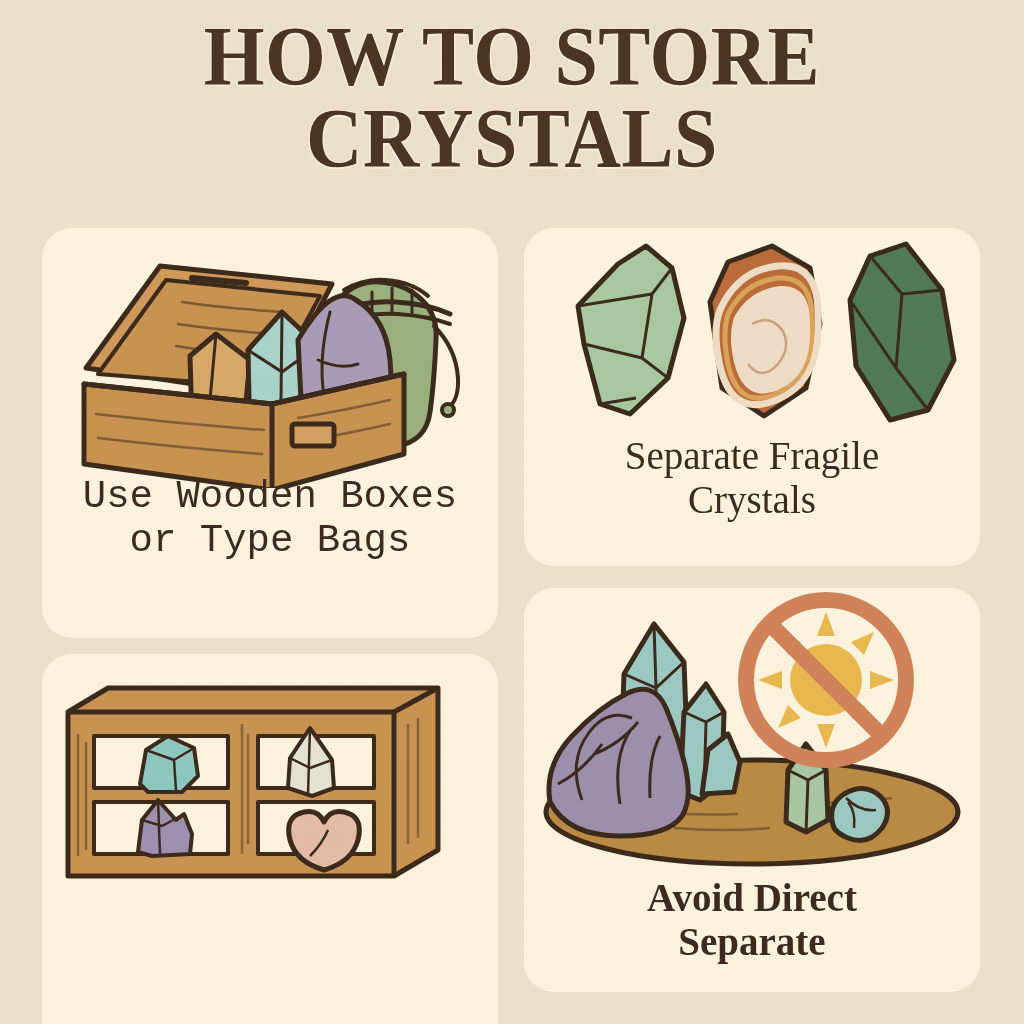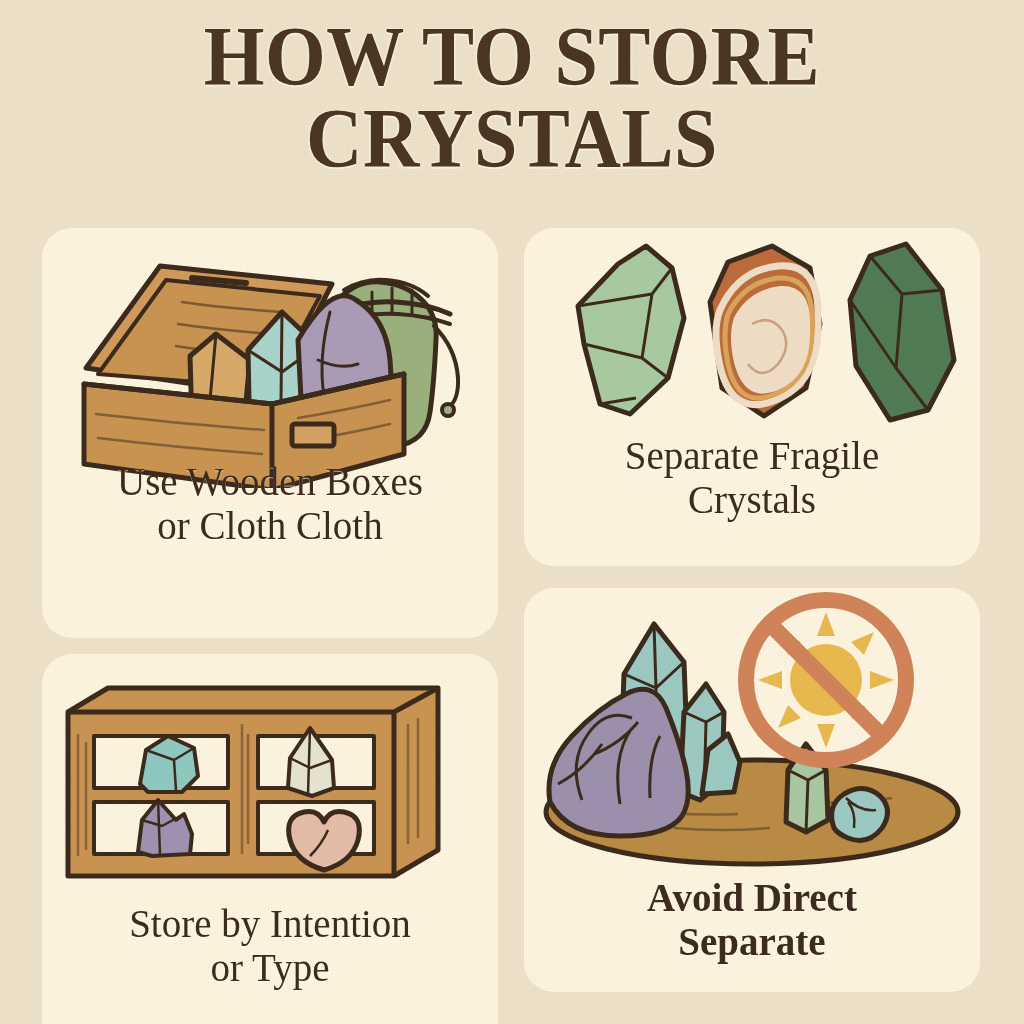--- a/index.html
+++ b/index.html
@@ -25,21 +25,21 @@
   
   .card{position:absolute;background:#fbf3dd;border-radius:30px;overflow:hidden;}
   #card1{left:42px;top:228px;width:456px;height:410px;}
   #card2{left:524px;top:228px;width:456px;height:338px;}
   #card3{left:42px;top:654px;width:456px;height:400px;border-bottom-left-radius:0;border-bottom-right-radius:0;}
   #card4{left:524px;top:588px;width:456px;height:404px;}
   .art{position:absolute;left:0;right:0;top:0;}
   .label{position:absolute;left:10px;right:10px;text-align:center;
     color:#3c2a1e;font-size:39px;line-height:1.12;
     text-shadow:0 1px 0 rgba(255,252,240,.6);}
-  #card1 .label{top:232px;}
+  #card1 .label{top:248px;font-family:Liberation Mono, monospace;}
   #card2 .label{top:206px;}
   #card3 .label{top:248px;}
   #card4 .label{top:288px;font-weight:bold;}
 
   svg{display:block;}
 </style>
 </head>
 <body>
 
 <div class="title">
@@ -76,21 +76,21 @@
         <path d="M42 156 L230 176 L362 146" fill="none" stroke-width="5"></path>
         <path d="M230 176 L230 262" fill="none" stroke-width="5"></path>
         <path d="M54 186 q84 10 168 16 M56 210 q84 10 164 16" stroke-width="2.5" fill="none" opacity=".5"></path>
         <path d="M256 190 q48-8 92-18 M256 214 q48-8 92-18" stroke-width="2.5" fill="none" opacity=".5"></path>
         <rect x="250" y="196" width="42" height="22" rx="3" fill="#d2a063"></rect>
       </g>
     </svg>
   </div>
   <div class="label">
     <span>Use Wooden Boxes</span><br>
-    <span>or Cloth Cloth</span>
+    <span>or Type Bags</span>
   </div>
 </div>
 
 <div class="card" id="card2">
   <div class="art">
     <svg width="456" height="220" viewBox="0 0 456 220">
       <g stroke="#3b2a1c" stroke-width="5" stroke-linejoin="round">
 
         <path d="M60 116 L54 78 L94 36 L122 18 L148 40 L160 90 L144 150 L106 186 L76 176 Z" fill="#a8c9a0"></path>
         <path d="M54 78 L128 66 L148 40 M128 66 L118 130 L144 150 M60 116 L118 130 M76 176 L112 170" fill="none" stroke-width="3"></path>
@@ -130,24 +130,20 @@
         <path d="M98 130 L104 96 L126 82 L152 94 L156 122 L140 138 L106 138 Z" fill="#8ec6c0" stroke-width="4"></path>
         <path d="M104 96 L132 106 L152 94 M132 106 L134 136" fill="none" stroke-width="2.5"></path>
         <path d="M246 134 L248 104 L268 74 L290 106 L292 134 L270 142 Z" fill="#e4e3cf" stroke-width="4"></path>
         <path d="M268 74 L266 140 M248 104 L268 114 L290 106" fill="none" stroke-width="2.5"></path>
         <path d="M96 198 L100 166 L116 146 L134 166 L142 160 L150 180 L148 200 L110 202 Z" fill="#9d90b0" stroke-width="4"></path>
         <path d="M116 146 L118 200 M100 166 L120 172 L142 160" fill="none" stroke-width="2.5"></path>
         <path d="M248 186 q-6-24 14-28 q14-3 20 10 q6-13 20-10 q20 4 14 28 q-6 22 -34 30 q-28-8 -34-30z" fill="#e3bba6" stroke-width="5"></path>
         <path d="M268 202 q12-12 18-26" fill="none" stroke-width="2.5"></path>
       </g>
     </svg>
-  </div>
-  <div class="label">
-    <span>Store by Intention</span><br>
-    <span>or Type</span>
   </div>
 </div>
 
 <div class="card" id="card4">
   <div class="art">
     <svg width="456" height="300" viewBox="0 0 456 300">
       <g stroke="#3b2a1c" stroke-width="5" stroke-linejoin="round">
 
         <ellipse cx="228" cy="224" rx="206" ry="52" fill="#b98a44"></ellipse>
         <path d="M110 222 q52 6 104 4 M150 240 q48 4 96 0 M286 214 q44 2 82-4" stroke-width="2.5" fill="none" opacity=".45"></path>

